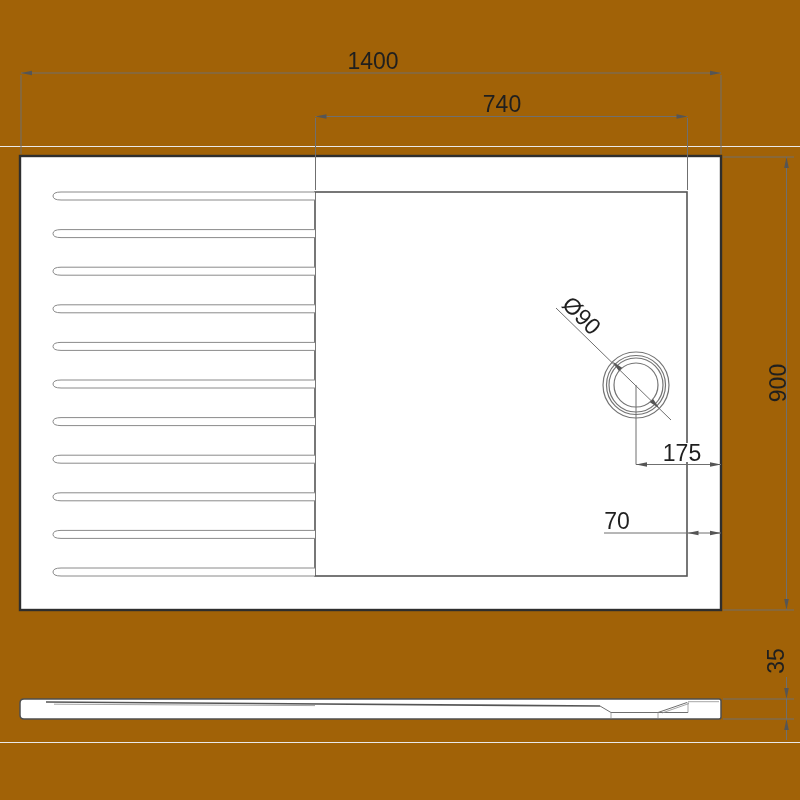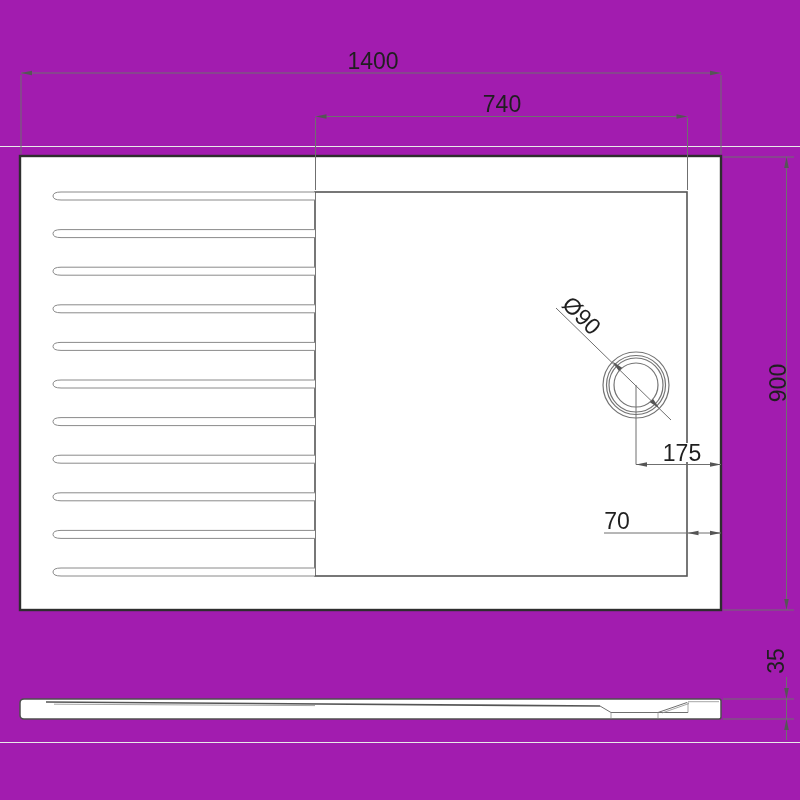--- a/index.html
+++ b/index.html
@@ -1,17 +1,17 @@
 <!DOCTYPE html>
 <html><head>
 <meta charset="utf-8">
 <title>Drawing</title>
 <style>
   html,body{margin:0;padding:0;background:#ffffff;}
-  .stage{position:relative;width:800px;height:800px;background:#a21caf;overflow:hidden;}
+  .stage{position:relative;width:800px;height:800px;background:#a16207;overflow:hidden;}
   svg{display:block;font-family:"Liberation Sans", sans-serif;}
   .faint{stroke:#e9e9e9;stroke-width:1;fill:none;}
   .outline{stroke:#2e2e2e;stroke-width:2.4;fill:#ffffff;}
   .inner{stroke:#565656;stroke-width:1.6;fill:#ffffff;}
   .rib{stroke:#8a8a8a;stroke-width:1;fill:#ffffff;}
   .thin{stroke:#6f6f6f;stroke-width:1;fill:none;}
   .drain{stroke:#747474;stroke-width:1.2;fill:none;}
   .side{stroke:#4f4f4f;stroke-width:1.5;fill:#ffffff;}
   .detail{stroke:#6f6f6f;stroke-width:1;fill:none;}
   .detail2{stroke:#8f8f8f;stroke-width:.8;fill:none;}

